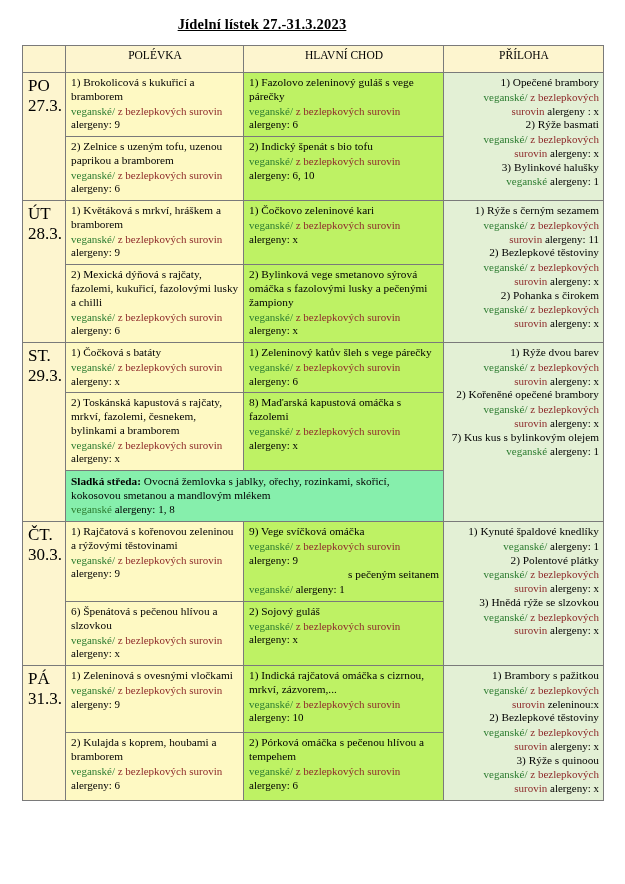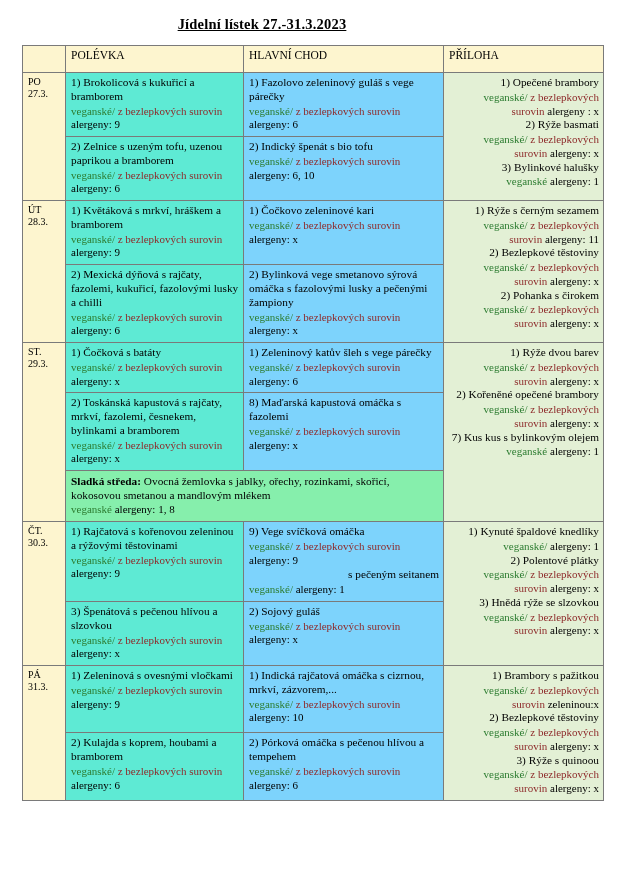--- a/index.html
+++ b/index.html
@@ -41,29 +41,29 @@
   }
   col.c-day   { width: 43px; }
   col.c-soup  { width: 178px; }
   col.c-main  { width: 200px; }
   col.c-side  { width: 160px; }
 
   thead th {
     background: #fdf5cf;
     font-size: 11.5px;
     font-weight: normal;
-    text-align: left;
+    text-align: center;
     height: 19px;
     padding-top: 4px;
     padding-bottom: 4px;
   }
   thead th.blank { background: #fdf5cf; }
 
   .daycell {
-    font-size: 10px;
+    font-size: 17px;
     line-height: 1.18;
     padding-top: 6px;
     font-family: Liberation Serif, serif;
   }
   .dish {
     font-size: 11.3px;
     line-height: 1.22;
   }
   .tags {
     font-size: 11px;
@@ -75,22 +75,22 @@
   .tag-gf { color: #8e2b2b; }
   .tag-alg { color: #000; }
   .sub {
     font-size: 11.3px;
     line-height: 1.22;
     margin-top: 1px;
     text-align: right;
   }
 
   
-  .col-soup { background: #5eead4; }
-  .col-main { background: #7dd3fc; }
+  .col-soup { background: #fef9c3; }
+  .col-main { background: #bef264; }
   .col-side { background: #e3f0d5; text-align: right; }
   .col-day  { background: #fdf5cf; }
 
   .sweet-cell {
     background: #86efac;
     font-size: 11.3px;
     line-height: 1.25;
   }
   .sweet-title { font-weight: bold; }
 </style>
@@ -291,21 +291,21 @@
             </div>
             <div class="dish-block">
               <div class="dish">3) Hnědá rýže se slzovkou</div>
               <div class="tags"><span class="tag-vegan">veganské/</span> <span class="tag-gf">z bezlepkových surovin</span> <span class="tag-alg">alergeny: x</span></div>
             </div>
           </td>
         </tr>
         <tr>
           <td class="col-soup">
             <div class="dish-block">
-              <div class="dish">3) Špenátová s pečenou hlívou a slzovkou</div>
+              <div class="dish">6) Špenátová s pečenou hlívou a slzovkou</div>
               <div class="tags"><span class="tag-vegan">veganské/</span> <span class="tag-gf">z bezlepkových surovin</span> <span class="tag-alg">alergeny: x</span></div>
             </div>
           </td>
           <td class="col-main">
             <div class="dish-block">
               <div class="dish">2) Sojový guláš</div>
               <div class="tags"><span class="tag-vegan">veganské/</span> <span class="tag-gf">z bezlepkových surovin</span> <span class="tag-alg">alergeny: x</span></div>
             </div>
           </td>
         </tr>

